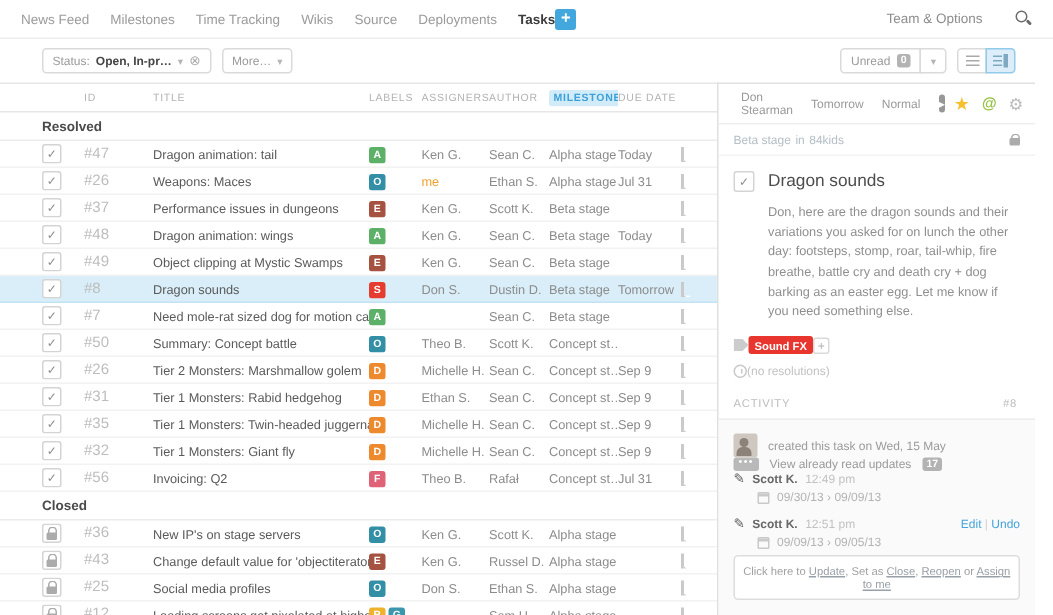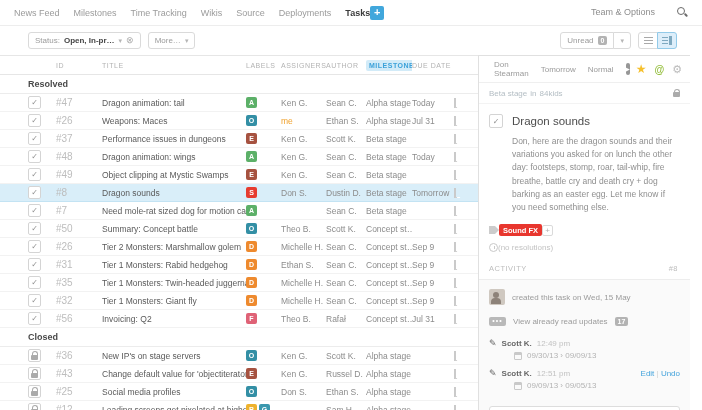--- a/index.html
+++ b/index.html
@@ -117,33 +117,33 @@
   .plus-btn { width:11px; height:11px; border:1px solid #dadada; border-radius:2px;
     color:#b0b0b0; font-size:8px; line-height:9px; text-align:center; }
   .clock { position:relative; width:9px; height:9px; border:1px solid #c9c9c9; border-radius:50%; }
   .clock:after { content:""; position:absolute; left:3.5px; top:1.5px; width:1px; height:3px;
     background:#c9c9c9; }
   .est { font-size:8px; color:#c3c3c3; }
   .d-activity-head { display:flex; padding:12px 12px 6px 10px; font-size:7.5px;
     letter-spacing:.5px; color:#bdbdbd; }
   .d-activity-head .num { margin-left:auto; }
   .d-feed { flex:1; background:#fafafa; border-top:1px solid #ededed; padding:9px 10px;
-    display:flex; flex-direction:column; gap:12px; font-size:8px; color:#9b9b9b; overflow:hidden; }
+    display:flex; flex-direction:column; gap:0; font-size:8px; color:#9b9b9b; overflow:hidden; }
   .feed-row { display:flex; align-items:center; gap:7px; }
   .feed-row .avatar { width:16px; height:16px; }
   .dots-pill { width:17px; height:9px; background:#b9b9b9; border-radius:2px; color:#fff;
     font-size:7px; line-height:7px; text-align:center; letter-spacing:1px; }
   .event { display:flex; flex-direction:column; gap:3px; }
   .ev-line1 { display:flex; align-items:center; gap:5px; }
   .pencil { font-size:9px; color:#5f5f5f; }
   .ev-user { font-weight:bold; color:#686868; }
   .ev-time { color:#c2c2c2; }
   .ev-actions { margin-left:auto; color:#d0d0d0; }
   .ev-actions a { color:#45a4dc; text-decoration:none; cursor:pointer; }
-  .ev-line2 { display:flex; align-items:center; gap:5px; margin-left:25px; color:#b3b3b3; }
+  .ev-line2 { display:flex; align-items:center; gap:5px; margin-left:16px; color:#b3b3b3; }
   .cal { position:relative; width:8px; height:8px; border:1px solid #c9c9c9; border-radius:1px; }
   .cal:before { content:""; position:absolute; left:0; top:0; width:100%; height:2px; background:#c9c9c9; }
   .d-footer { margin-top:4px; background:#fff; border:1px solid #ddd; border-radius:3px;
     padding:5px 4px; text-align:center; font-size:7.5px; color:#a0a0a0; cursor:text; }
   .d-footer a { color:#98a0a8; text-decoration:underline; cursor:pointer; }
 </style>
 </head>
 <body>
 
 <header class="topnav">

